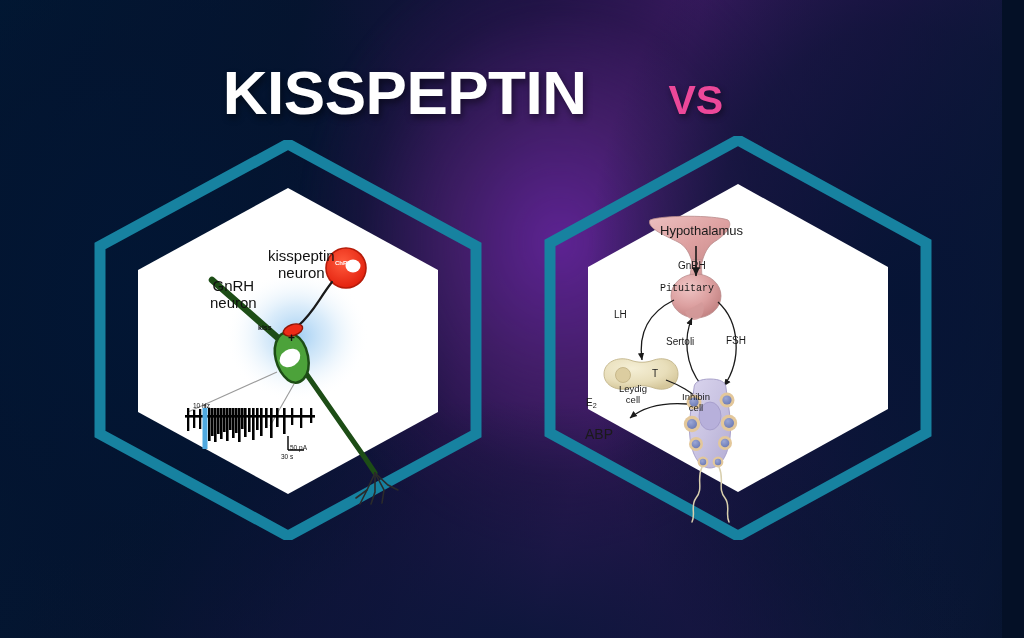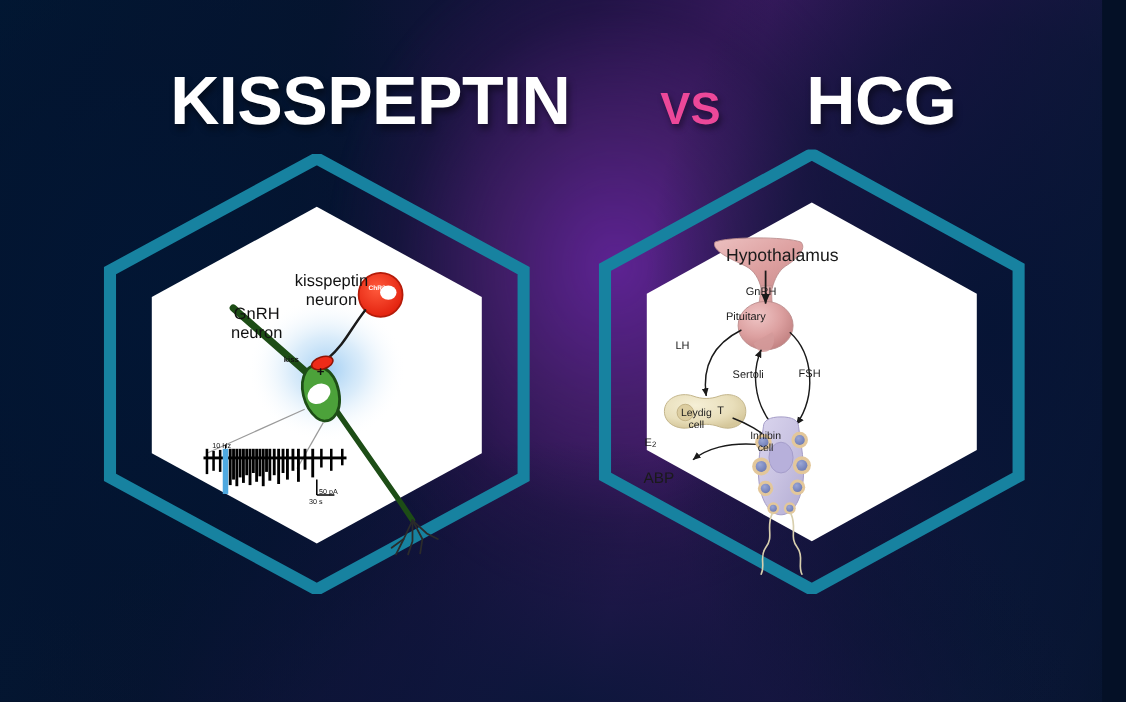--- a/index.html
+++ b/index.html
@@ -97,27 +97,27 @@
   .lab-10hz      { left:101px; top:262px; font-size:6.5px; }
   .lab-50pa      { left:198px; top:304px; font-size:6.5px; }
   .lab-30s       { left:189px; top:313px; font-size:6.5px; }
 
   
   .rlabel {
     position:absolute;
     font-family:"Liberation Sans", sans-serif;
     color:#1a1a1a; white-space:nowrap; line-height:1.15;
   }
-  .lab-hypo   { left:118px; top:88px;  font-size:16px; }
+  .lab-hypo   { left:118px; top:88px;  font-size:13px; }
   .lab-gnrh2  { left:136px; top:124px; font-size:10px; }
-  .lab-pit    { left:118px; top:147px; font-size:10px; }
+  .lab-pit    { left:118px; top:147px; font-size:10px;font-family:Liberation Mono, monospace; }
   .lab-lh     { left:72px;  top:173px; font-size:10px; }
   .lab-inhib  { left:124px; top:200px; font-size:10px; }
   .lab-fsh    { left:184px; top:199px; font-size:10px;text-align:center; }
-  .lab-leydig { left:77px;  top:235px; font-size:9.5px; text-align:center; }
+  .lab-leydig { left:77px;  top:248px; font-size:9.5px; text-align:center; }
   .lab-t      { left:110px; top:232px; font-size:10px; }
   .lab-sertoli{ left:140px; top:256px; font-size:9.5px; text-align:center; }
   .lab-e2     { left:44px;  top:261px; font-size:10px; }
   .lab-abp    { left:43px;  top:290px; font-size:14px; }
   .sub { font-size:0.72em; vertical-align:-0.25em; }
 </style>
 </head>
 <body>
 
 <div id="stage">
@@ -127,21 +127,20 @@
   <div class="bg-glow-purple"></div>
   <div class="bg-glow-navy-r"></div>
   <div class="bg-glow-bottom"></div>
 
   <div class="header">
     <div class="title-row">
       <span class="t-main">KISSPEPTIN</span>
       <span class="sp-a"></span>
       <span class="t-vs">VS</span>
       <span class="sp-b"></span>
-      <span class="t-main">HCG</span>
     </div>
   </div>
 
   <div class="hex-panel" id="hex-left">
     <svg class="hex-svg" viewBox="0 0 392 400">
       <polygon points="196,4 384,106 384,294 196,396 8,294 8,106" fill="none" stroke="#1782A0" stroke-width="11"></polygon>
       <polygon points="196,48 346,130 346,272 196,354 46,272 46,130" fill="#ffffff"></polygon>
     </svg>
 
     <div class="hex-content">

